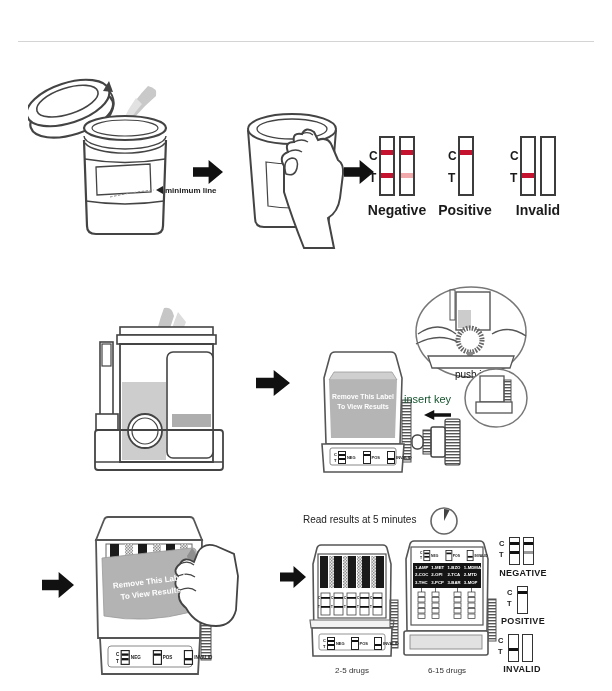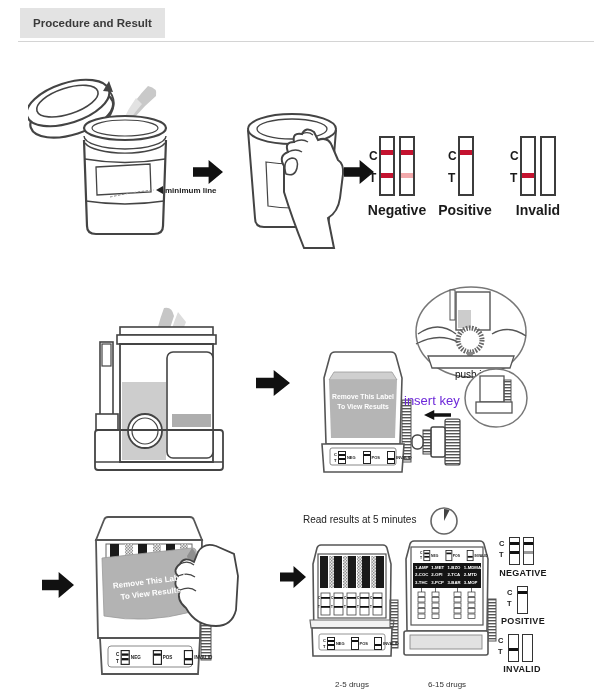--- a/index.html
+++ b/index.html
@@ -36,44 +36,43 @@
   .mini{display:flex;align-items:center;gap:1px;}
   .mini-ct{display:flex;flex-direction:column;justify-content:space-between;height:10px;
            font-size:4px;font-weight:bold;color:#111;line-height:1;}
   .mini-strip{width:6px;height:11px;border:1px solid #222;background:#fff;position:relative;}
   .mini-strip i{position:absolute;left:0;right:0;height:1.5px;background:#111;}
   .mini-strip i.c{top:2px}.mini-strip i.t{top:6px}
   .mini-lab{font-size:4px;font-weight:bold;color:#222;line-height:1;}
   .drug-grid{position:absolute;display:grid;grid-template-columns:repeat(4,1fr);
              align-content:space-evenly;background:transparent;}
   .drug-grid span{color:#fff;font-size:4.3px;font-weight:bold;line-height:1;white-space:nowrap;padding-left:2px;}
-  .dev-label{position:absolute;font-size:8px;color:#333;text-align:center;margin-top:14px;}
+  .dev-label{position:absolute;font-size:8px;color:#333;text-align:center;}
   .read-label{position:absolute;font-size:10px;color:#222;}
-  .insertkey-label{position:absolute;font-size:13px;color:#6d28d9;}
+  .insertkey-label{position:absolute;font-size:11px;color:#14532d;}
   .tinytxt{font-size:3px;font-weight:bold;fill:#111;}
 </style>
 </head>
 <body>
 
 <div id="stage">
 
   <svg width="0" height="0" style="position:absolute">
     <defs>
       <pattern id="ridge" width="2" height="3" patternUnits="userSpaceOnUse">
         <rect width="2" height="1.4" fill="#555"></rect>
       </pattern>
       <pattern id="hatch" width="3" height="3" patternUnits="userSpaceOnUse">
         <rect width="3" height="3" fill="#e8e8e8"></rect>
         <rect width="1.4" height="1.4" fill="#8a8a8a"></rect>
         <rect x="1.5" y="1.5" width="1.4" height="1.4" fill="#8a8a8a"></rect>
       </pattern>
     </defs>
   </svg>
 
-  <div class="tab">Procedure and Result</div>
   <div class="tab-divider"></div>
 
   <svg class="abs" style="left:28px;top:58px" width="200" height="200" viewBox="0 0 200 200">
     <g>
       <path d="M120,28 Q94,55 90,84 Q104,58 128,38 Q130,30 120,28 Z" fill="#c9c9c9"></path>
       <path d="M108,40 Q92,62 90,82 Q100,62 114,46 Z" fill="#e2e2e2"></path>
     </g>
     <g transform="rotate(-18 40 45)">
       <ellipse cx="40" cy="57" rx="43" ry="20" fill="#fff" stroke="#444" stroke-width="2.2"></ellipse>
       <ellipse cx="40" cy="45" rx="43" ry="20" fill="#fff" stroke="#444" stroke-width="2.2"></ellipse>

